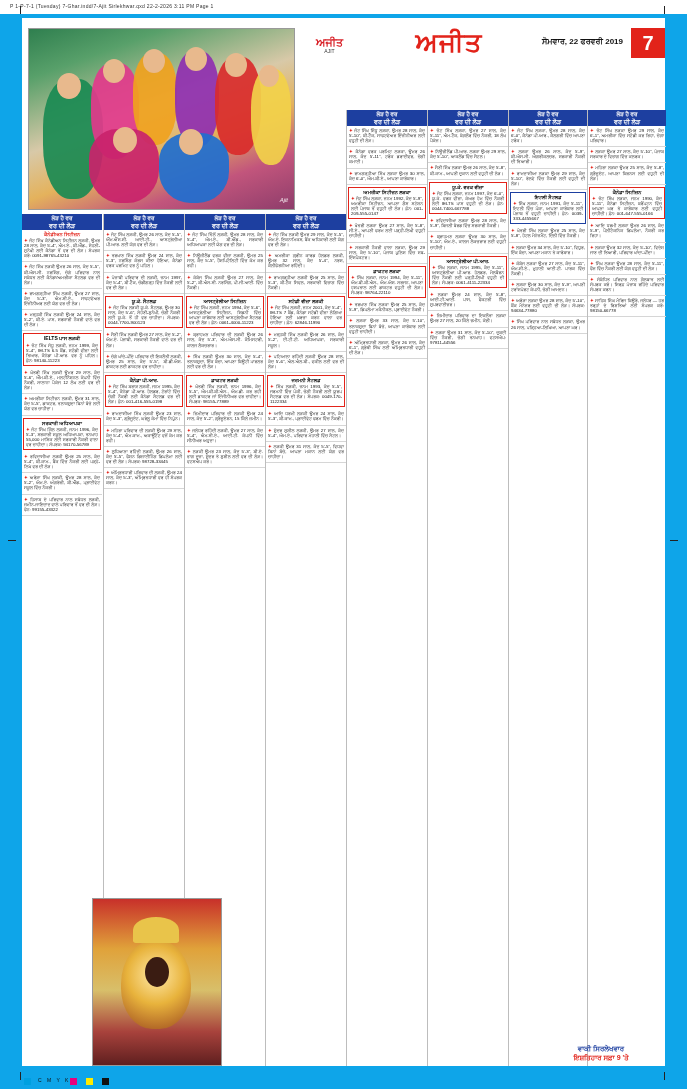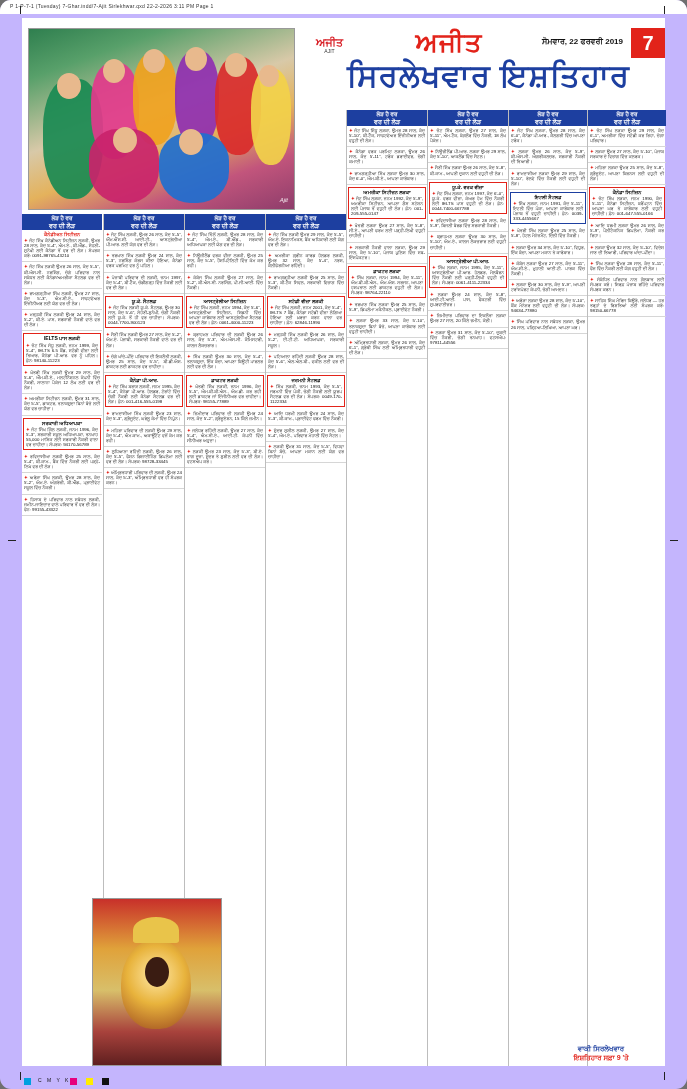--- a/index.html
+++ b/index.html
@@ -1,17 +1,17 @@
 <!DOCTYPE html>
 <html><head>
 <meta charset="utf-8">
 <style>
   html,body{margin:0;padding:0;background:#6f6f6f;}
   body{font-family:"Liberation Sans", sans-serif;}
-  .page{position:relative;width:687px;height:1089px;background:#c4b5fd;overflow:hidden;border-radius:11px;}
+  .page{position:relative;width:687px;height:1089px;background:#0ea5e9;overflow:hidden;}
   .crop-marks{position:absolute;left:0;top:0;width:687px;height:1089px;pointer-events:none;}
   .topstrip{position:absolute;left:0;top:0;width:687px;height:14px;background:#ffffff;}
   .topstrip .meta{position:absolute;left:10px;top:3px;font-size:5px;color:#333;letter-spacing:.3px;white-space:nowrap;}
   .sheet{position:absolute;left:22px;top:18px;width:643px;height:1048px;background:#fff;}
 
   
   .masthead{position:absolute;left:280px;top:10px;width:363px;height:72px;}
   .mast-left{position:absolute;left:0;top:8px;width:55px;height:22px;}
   .mast-left .ajit-sm{font-size:11px;color:#d81f26;font-weight:bold;text-align:center;line-height:12px;}
   .mast-left .ajit-sm2{font-size:5px;color:#333;text-align:center;}
@@ -95,23 +95,20 @@
     <div class="masthead">
       <div class="mast-left">
         <div class="ajit-sm">ਅਜੀਤ</div>
         <div class="ajit-sm2">AJIT</div>
       </div>
       <div class="mast-main">
         <span class="red">ਅਜੀਤ</span>
       </div>
       <div class="mast-date">ਸੋਮਵਾਰ, 22 ਫਰਵਰੀ 2019</div>
       <div class="pagenum">7</div>
-      <div class="mast-title">
-        <span>ਸਿਰਲੇਖਵਾਰ ਇਸ਼ਤਿਹਾਰ</span>
-      </div>
     </div>
 
     <div id="cols">
         <div class="colwrap" style="left: 0px; top: 196px; width: 80px; height: 852px;">
           <div class="colhdr">
             <div>ਲੋੜ ਹੈ ਵਰ</div>
             <div class="l2">ਵਰ ਦੀ ਲੋੜ</div>
           </div>
           <div class="ad"><span class="hd hdred">ਕੈਨੇਡੀਅਨ ਸਿਟੀਜ਼ਨ</span><span><span class="tick">✦ </span>ਜੱਟ ਸਿੱਖ ਕੈਨੇਡੀਅਨ ਸਿਟੀਜ਼ਨ ਲੜਕੀ, ਉਮਰ 28 ਸਾਲ, ਕੱਦ 5'-4", ਐਮ.ਏ., ਬੀ.ਐੱਡ., ਸੋਹਣੀ-ਸੁਨੱਖੀ ਲਈ ਕੈਨੇਡਾ ਤੋਂ ਵਰ ਦੀ ਲੋੜ। ਸੰਪਰਕ ਕਰੋ: 0091-98765-43210</span></div>
           <div class="ad"><span><span class="tick">✦ </span>ਜੱਟ ਸਿੱਖ ਲੜਕੀ ਉਮਰ 26 ਸਾਲ, ਕੱਦ 5'-5", ਬੀ.ਐਸ.ਸੀ. ਨਰਸਿੰਗ, ਚੰਗੇ ਪਰਿਵਾਰ ਨਾਲ ਸਬੰਧਤ ਲਈ ਕੈਨੇਡਾ/ਅਮਰੀਕਾ ਸੈਟਲਡ ਵਰ ਦੀ ਲੋੜ।</span></div>

